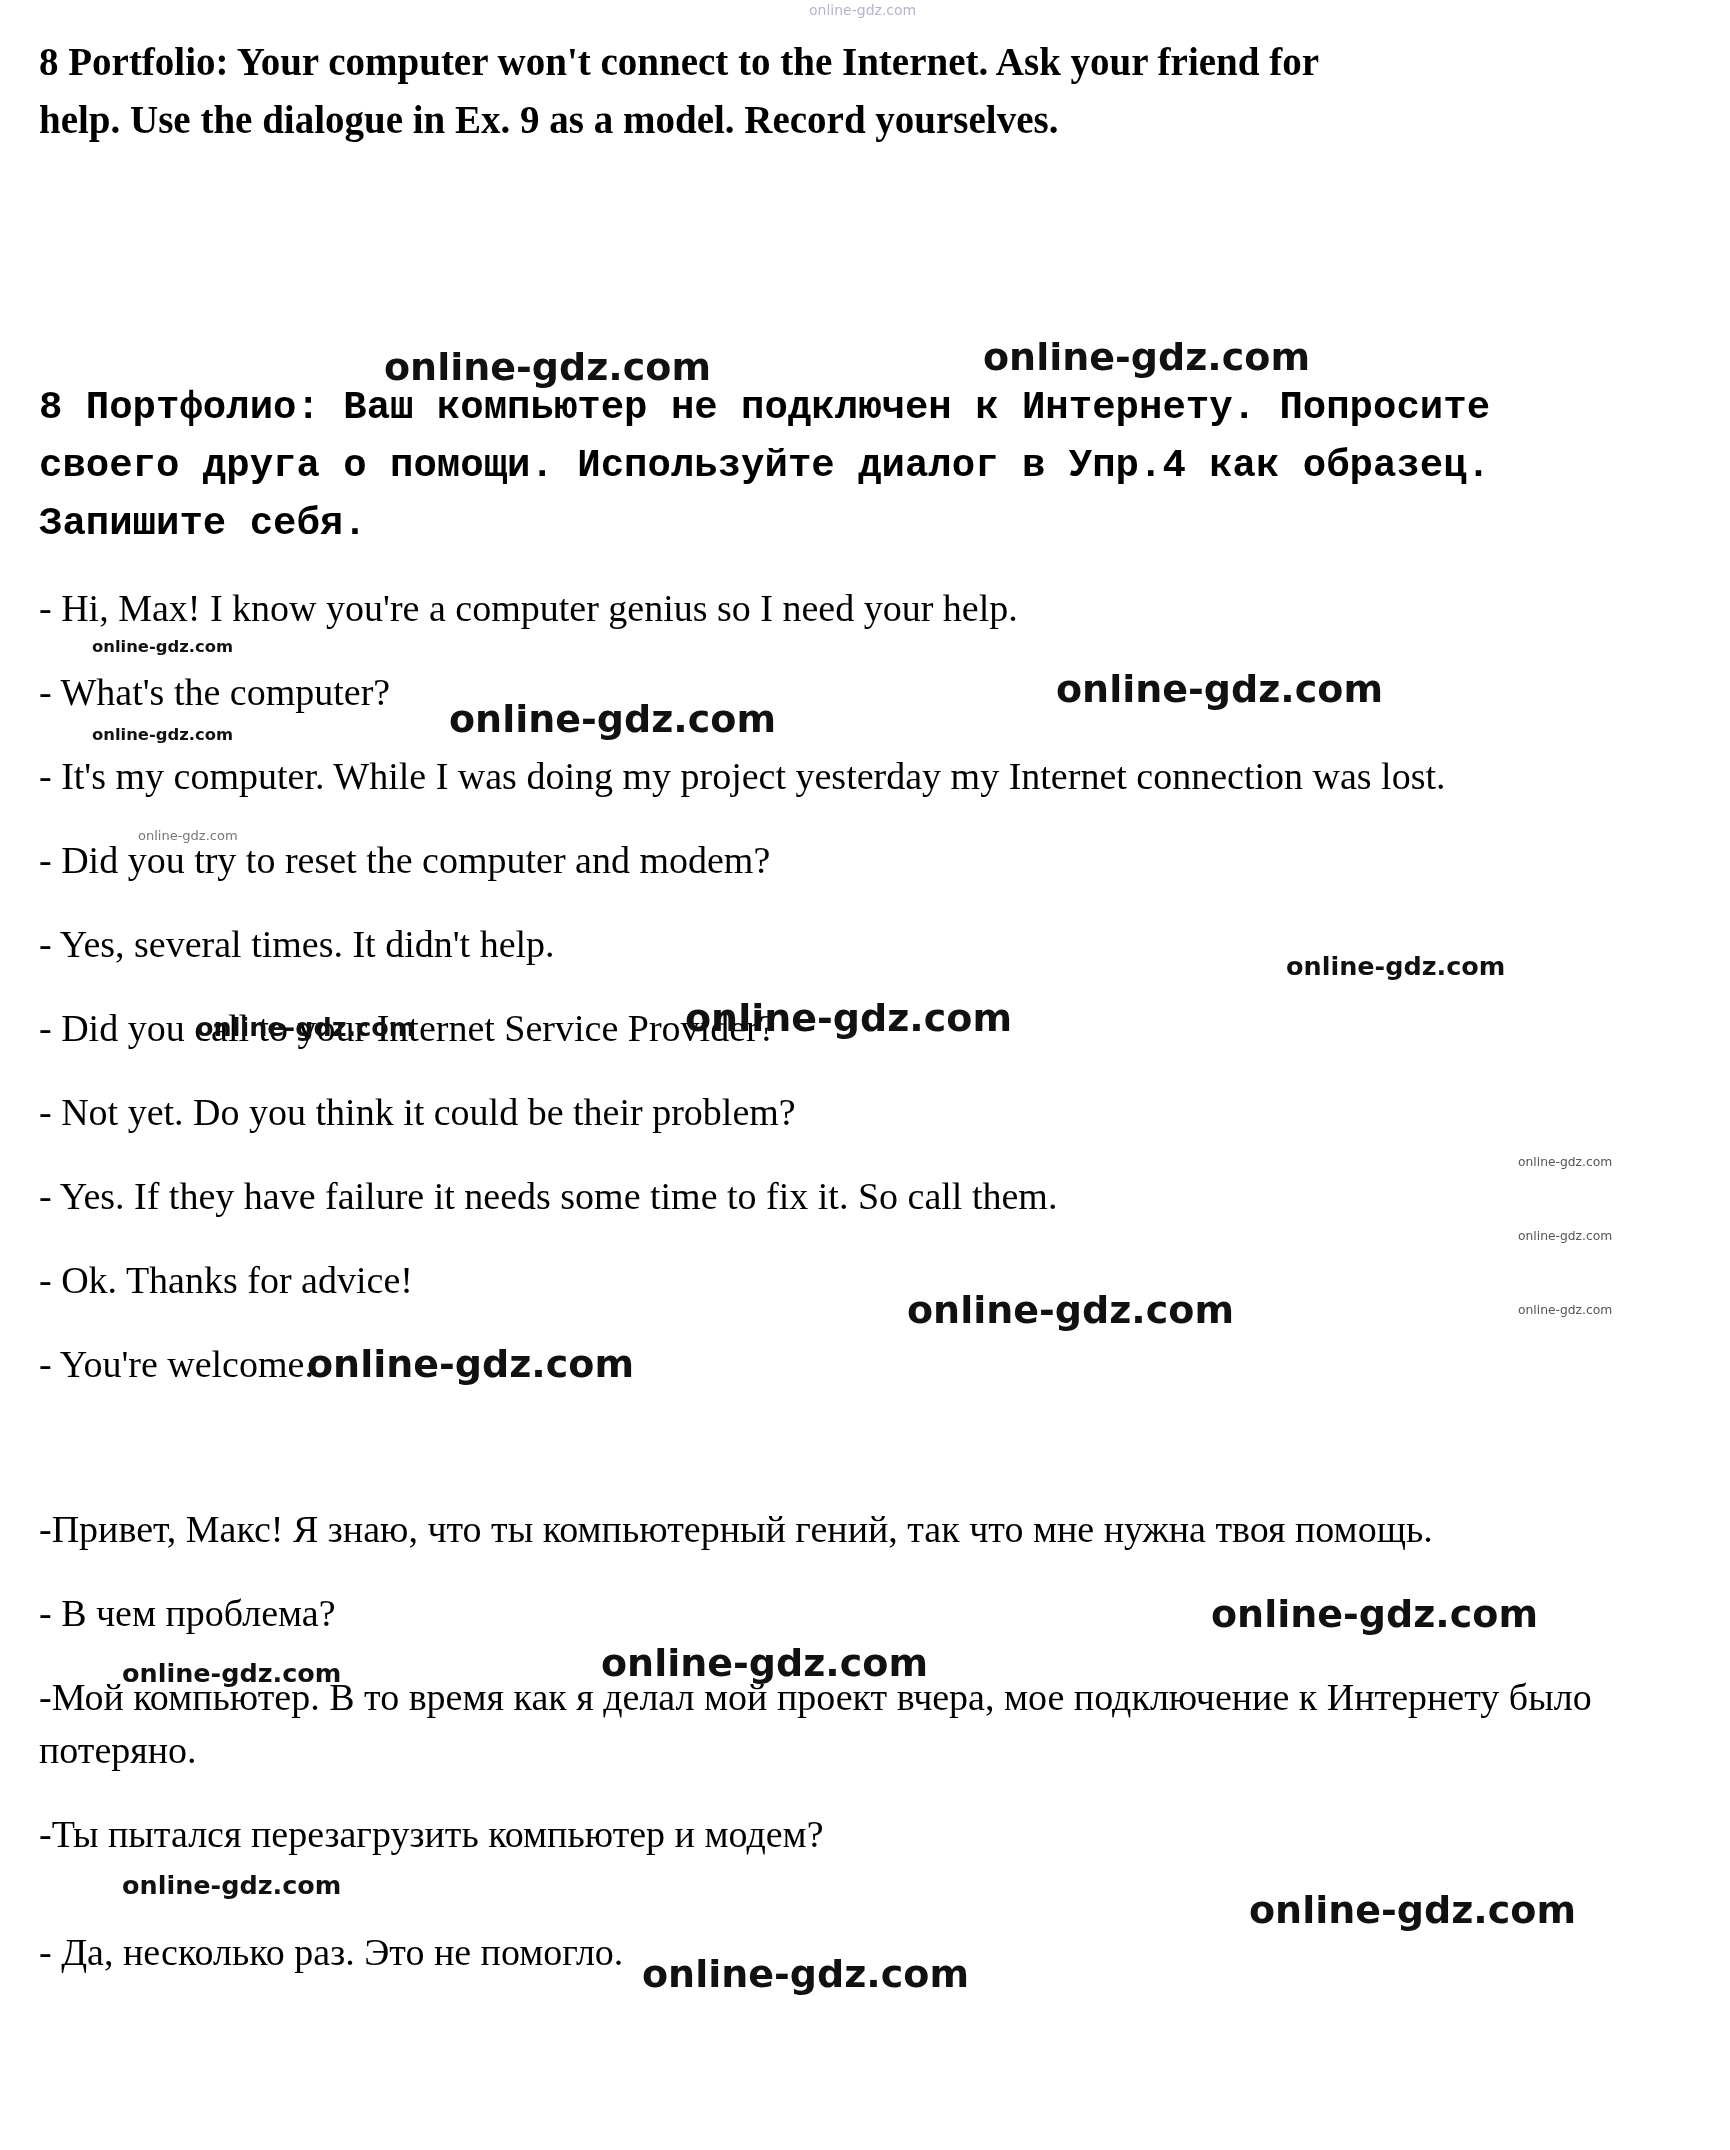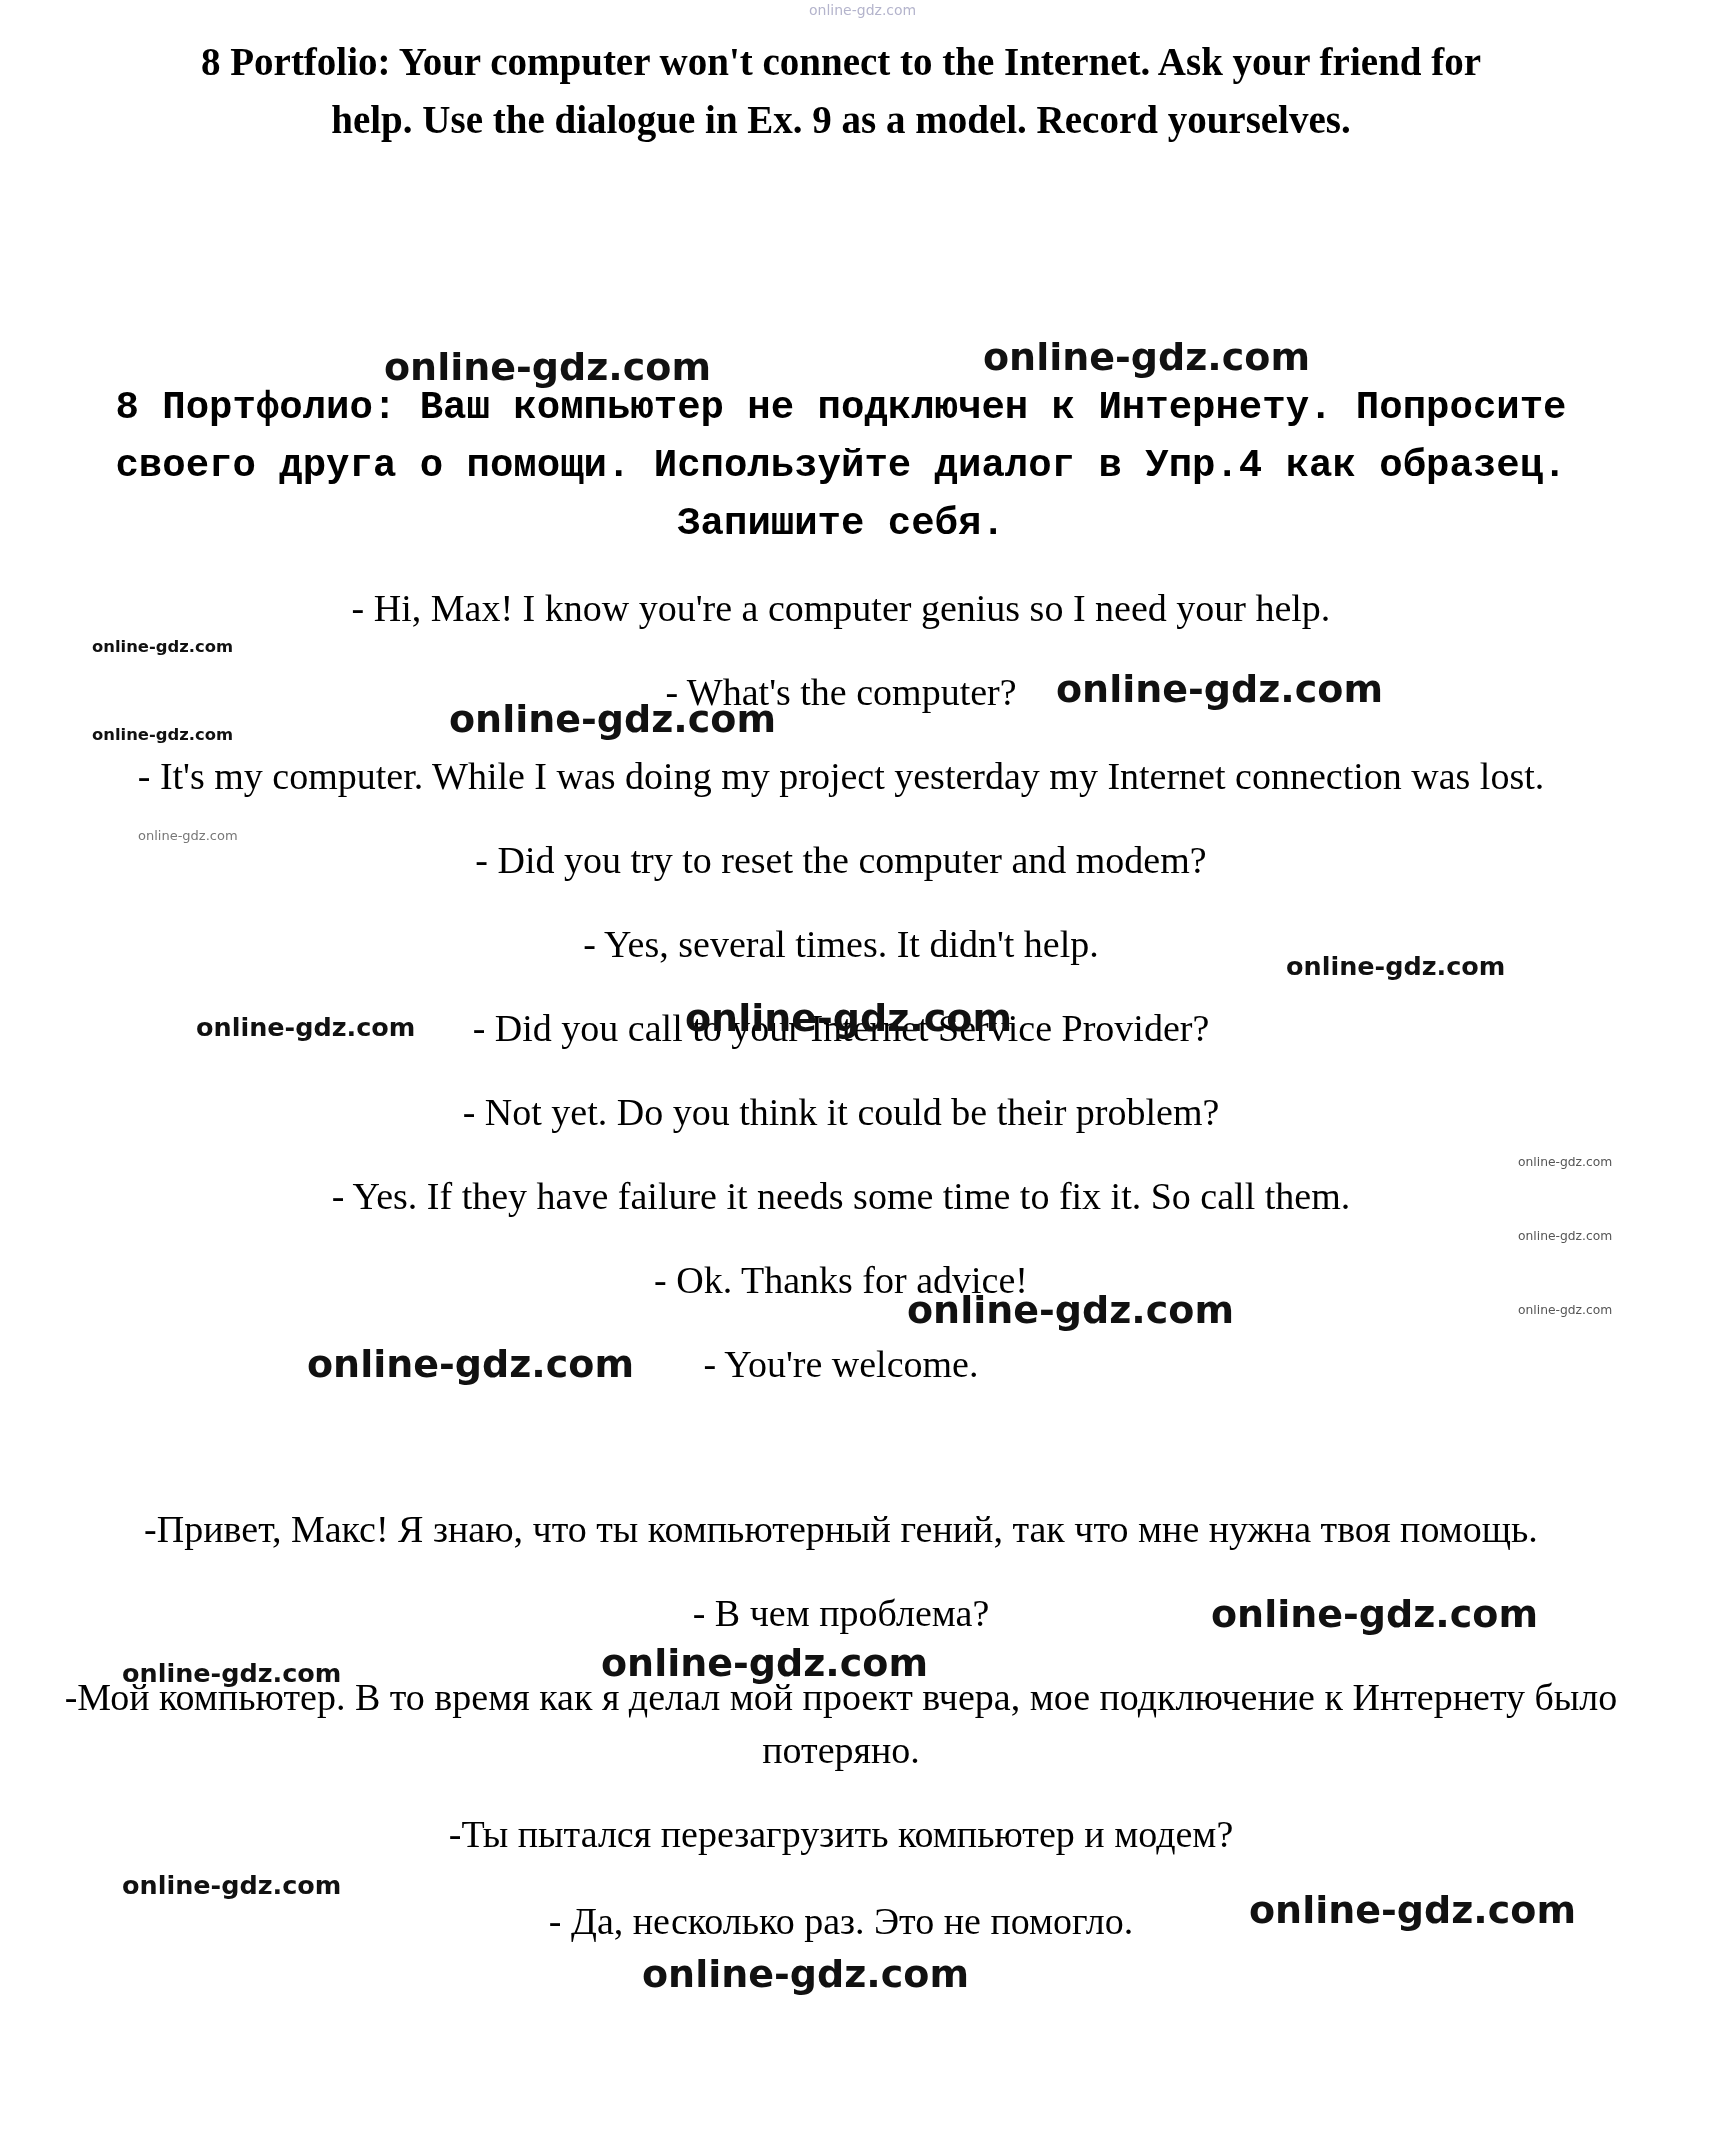--- a/index.html
+++ b/index.html
@@ -14,21 +14,20 @@
   }
   .page {
     position: absolute;
     inset: 0;
   }
   .content {
     position: absolute;
     left: 39px;
     top: 33px;
     width: 1604px;
-    text-align: center;
   }
   .task-title {
     font-weight: bold;
     font-size: 39px;
     line-height: 58px;
     margin: 0;
   }
   .task-title-ru {
     margin-top: 230px;
     font-family: Liberation Mono, monospace;
@@ -38,21 +37,21 @@
   }
   .dialogue p {
     font-size: 38px;
     line-height: 53px;
     margin: 0 0 31px 0;
   }
   .dialogue-ru {
     margin-top: 112px;
   }
   .dialogue p.extra-gap {
-    margin-top: 34px;
+    margin-top: 65px;
   }
   
   .wm {
     position: absolute;
     font-family: "DejaVu Sans", sans-serif;
     font-weight: 600;
     color: #111111;
     white-space: nowrap;
     pointer-events: none;
   }

